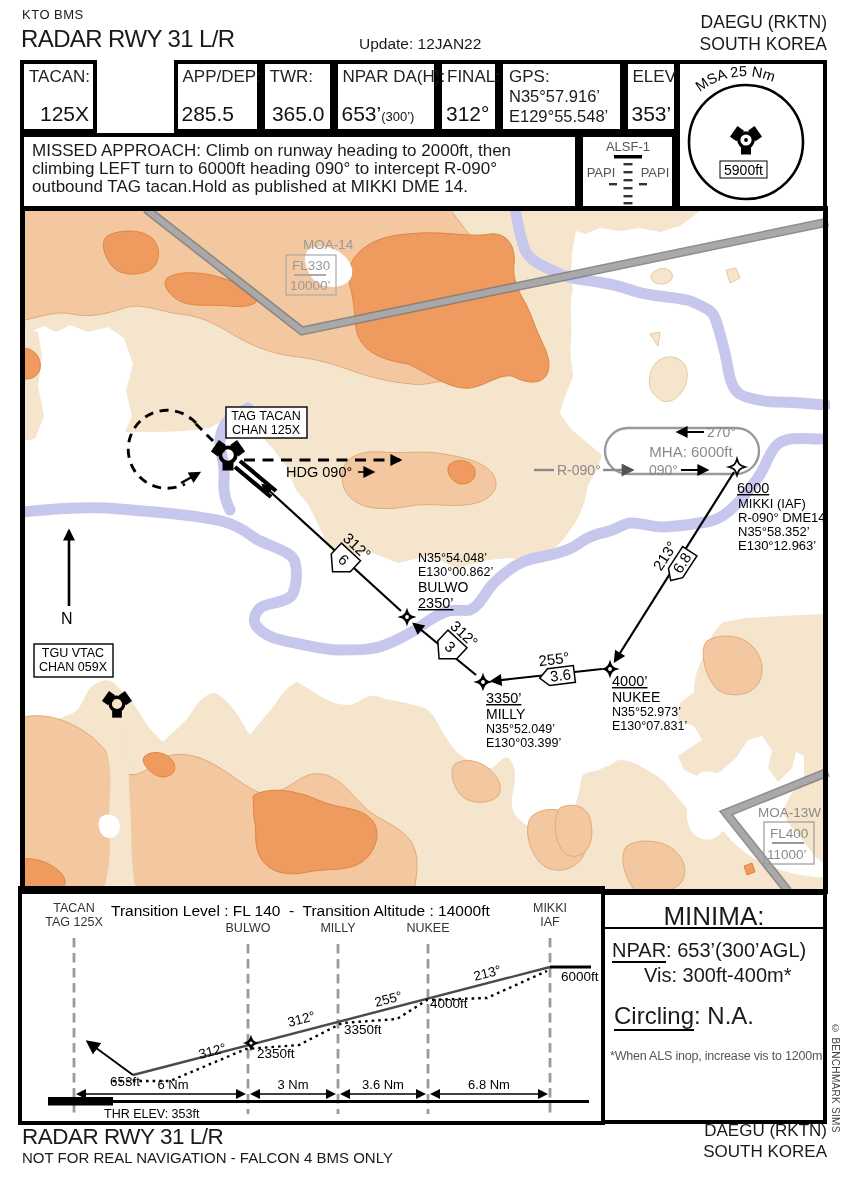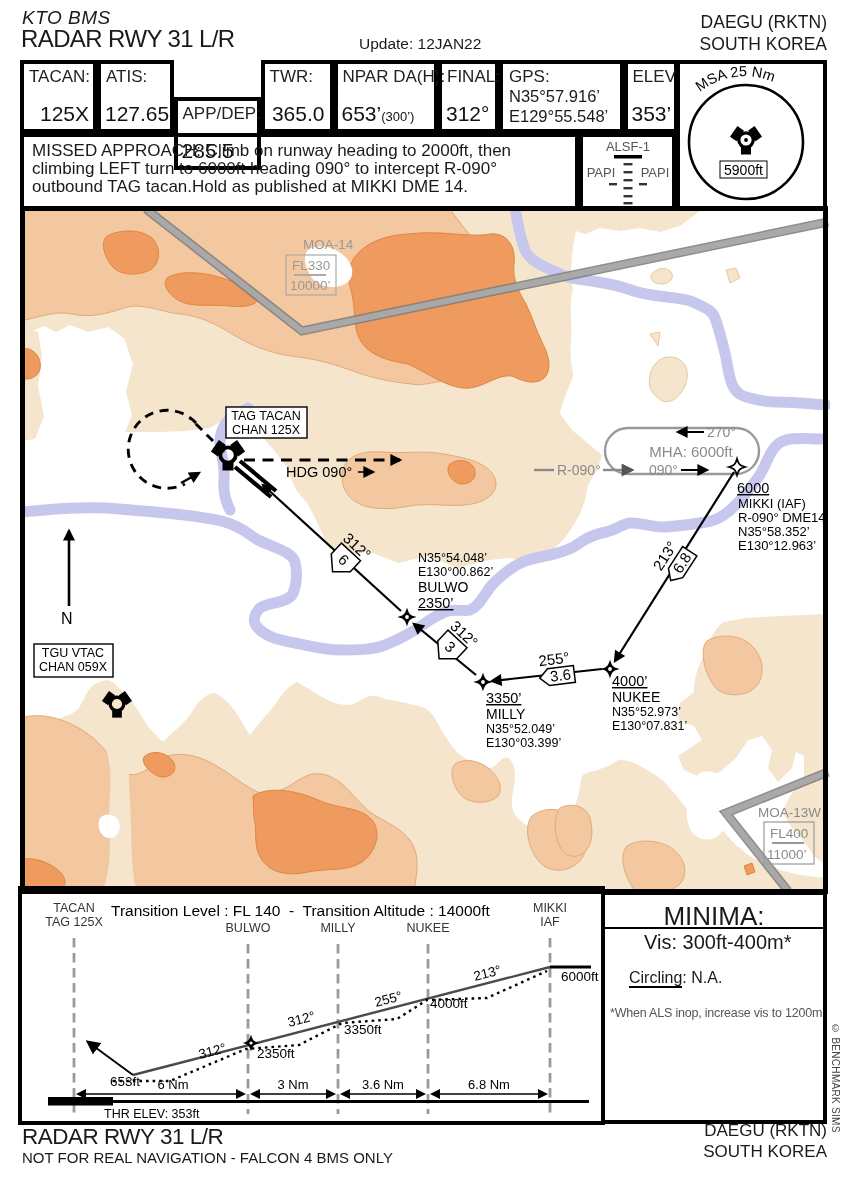--- a/index.html
+++ b/index.html
@@ -4,43 +4,39 @@
 <style>
   *{box-sizing:border-box;}html,body{margin:0;padding:0;background:#fff;}
   body{width:850px;height:1181px;position:relative;font-family:"Liberation Sans",sans-serif;color:#1a1a1a;overflow:hidden;}
   .abs{position:absolute;}
   .celllabel{font-size:17px;color:#222;white-space:nowrap;}
   .cellval{font-size:21px;color:#111;}
 </style>
 </head>
 <body>
 
-<div class="abs" style="left:22px;top:7px;font-size:19px;letter-spacing:0.5px;font-style:italic;">KTO BMS</div>
+<div class="abs" style="left:22px;top:7px;font-size:13px;letter-spacing:0.5px;">KTO BMS</div>
 
 <div class="abs" style="left:21px;top:25px;font-size:24px;letter-spacing:-0.6px;">RADAR RWY 31 L/R</div>
 
 <div class="abs" style="left:359px;top:35px;font-size:15.5px;">Update: 12JAN22</div>
 
 <div class="abs" style="right:23px;top:12px;font-size:17.5px;text-align:right;">DAEGU (RKTN)</div>
 
 <div class="abs" style="right:23px;top:34px;font-size:17.5px;text-align:right;">SOUTH KOREA</div>
 
 <div class="abs" style="left:20px;top:60px;width:807px;height:151px;">
 
   <div class="abs" style="left:0;top:0;width:77px;height:73px;border:4px solid #000;">
     <div class="abs celllabel" style="left:5px;top:3px;">TACAN:</div>
     <div class="abs cellval" style="right:4px;bottom:3px;">125X</div>
   </div>
 
-  <div class="abs" style="left:77px;top:0;width:76.5px;height:73px;border:4px solid #000;">
-    <div class="abs celllabel" style="left:5px;top:3px;">ATIS:</div>
-    <div class="abs cellval" style="left:4px;bottom:3px;">127.65</div>
-  </div>
-
-  <div class="abs" style="left:153.5px;top:0;width:87px;height:73px;border:4px solid #000;margin-top:37px;">
+
+  <div class="abs" style="left:153.5px;top:0;width:87px;height:73px;border:4px solid #000;">
     <div class="abs celllabel" style="left:5px;top:3px;">APP/DEP:</div>
     <div class="abs cellval" style="left:4px;bottom:3px;">285.5</div>
   </div>
 
   <div class="abs" style="left:240.5px;top:0;width:73px;height:73px;border:4px solid #000;">
     <div class="abs celllabel" style="left:5px;top:3px;">TWR:</div>
     <div class="abs cellval" style="right:5px;bottom:3px;">365.0</div>
   </div>
 
   <div class="abs" style="left:313.5px;top:0;width:104.5px;height:73px;border:4px solid #000;text-align:center;">
@@ -402,24 +398,25 @@
 
   <text x="86" y="232" font-size="12.5">THR ELEV: 353ft</text>
 </svg>
 
 <div class="abs" style="left:601px;top:891px;width:226px;height:233px;border:4px solid #000;">
 
   <div style="font-size:26px;text-align:center;padding-top:6px;height:32px;">MINIMA:</div>
 
   <div style="border-top:2.5px solid #000;"></div>
 
+  <div style="font-size:20px;margin:10px 0 0 7px;"><span style="border-bottom:2px solid #000;">NPAR</span>: 653’(300’AGL)</div>
 
   <div style="font-size:20px;margin:2px 0 0 39px;">Vis: 300ft-400m*</div>
 
-  <div style="font-size:16px;margin:15px 0 0 24px;"><span style="border-bottom:2px solid #000;">Circling</span>: N.A.</div>
+  <div style="font-size:24px;margin:15px 0 0 9px;"><span style="border-bottom:2px solid #000;">Circling</span>: N.A.</div>
 
   <div style="font-size:12.5px;color:#555;letter-spacing:-0.2px;margin:19px 16px 0 5px;white-space:nowrap;">*When ALS inop, increase vis to 1200m</div>
 </div>
 
 <div class="abs" style="left:830px;top:1023px;font-size:10px;color:#444;writing-mode:vertical-rl;letter-spacing:0.3px;">© BENCHMARK SIMS</div>
 
 <div class="abs" style="left:22px;top:1124px;font-size:22.5px;letter-spacing:-0.5px;">RADAR RWY 31 L/R</div>
 
 <div class="abs" style="left:22px;top:1149px;font-size:15px;">NOT FOR REAL NAVIGATION - FALCON 4 BMS ONLY</div>
 

